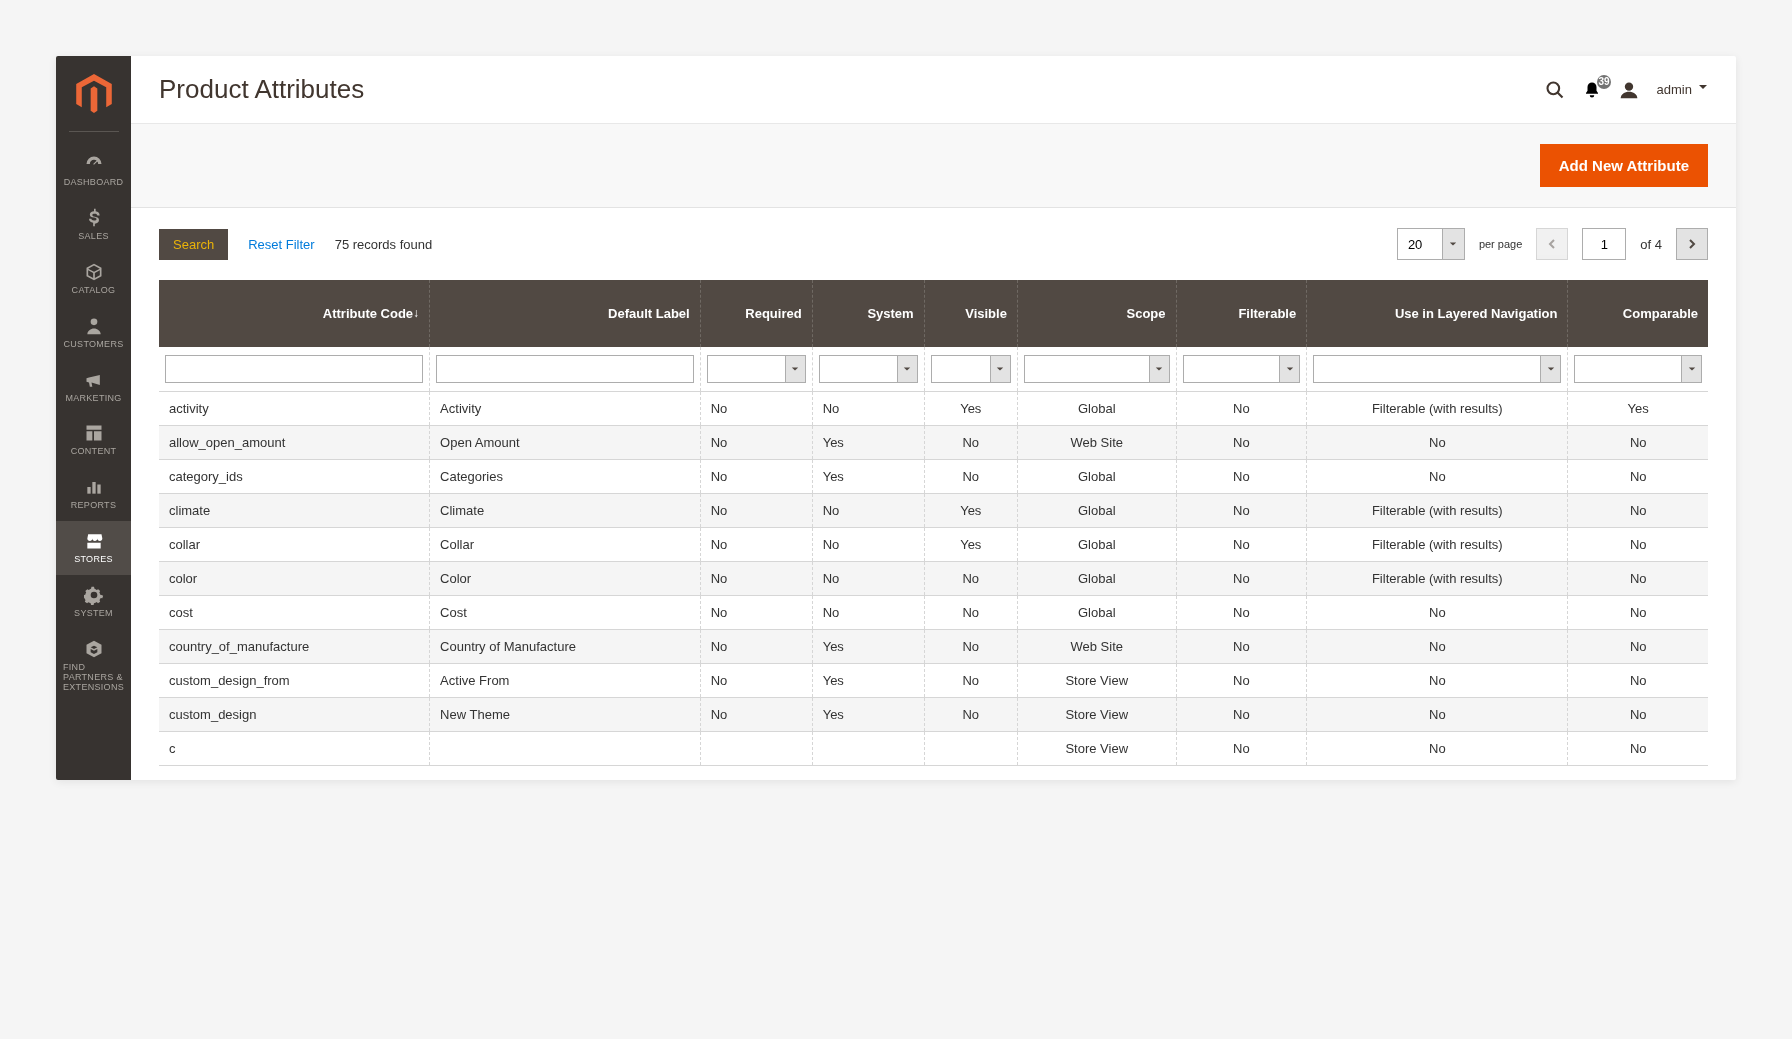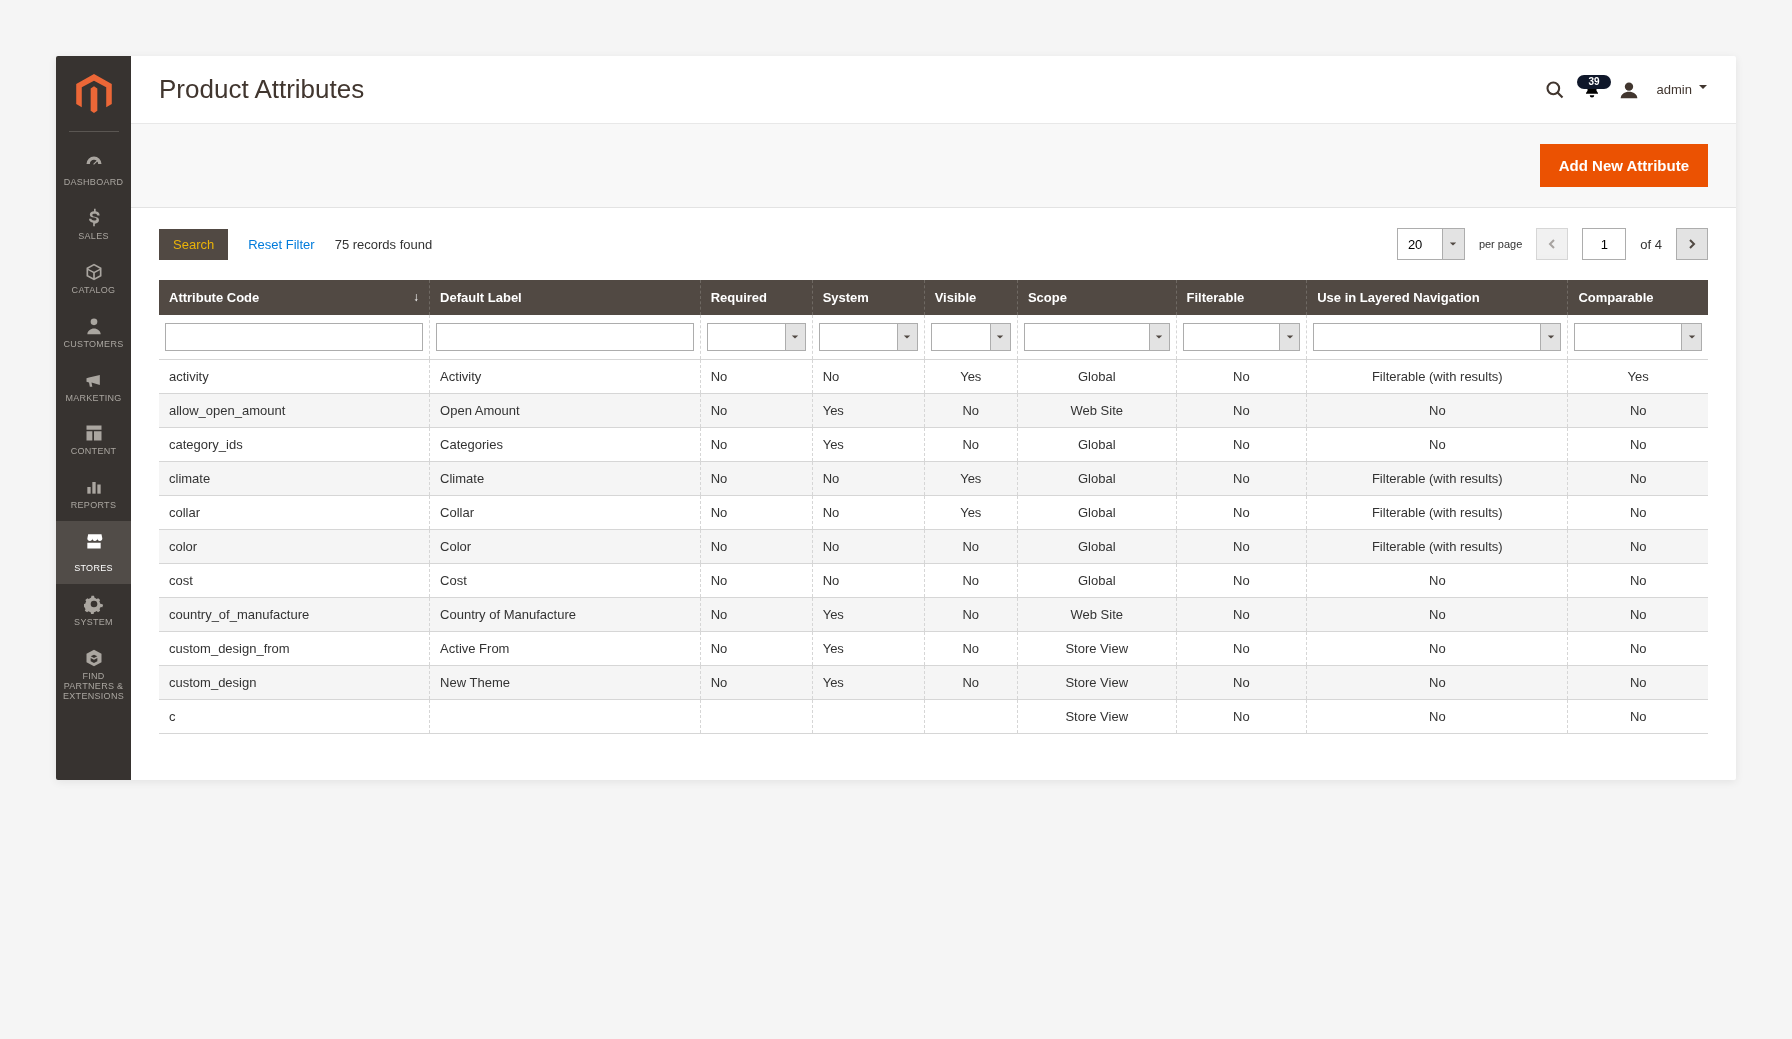--- a/index.html
+++ b/index.html
@@ -3,54 +3,54 @@
 <meta charset="utf-8">
 <style>
 * { box-sizing: border-box; margin: 0; padding: 0; }
 body { font-family: 'Helvetica Neue', Arial, sans-serif; background: #f5f5f5; min-height: 100vh; }
 .page-wrap { padding: 56px; }
 .app-shell { display: flex; background: #fff; box-shadow: 0 2px 8px rgba(0,0,0,0.08); border-radius: 2px; overflow: hidden; height: 724px; }
 .sidebar { width: 75px; background: #373330; display: flex; flex-direction: column; align-items: center; padding-top: 10px; flex-shrink: 0; }
 .logo-box { width: 55px; height: 55px; display: flex; align-items: center; justify-content: center; margin-bottom: 10px; }
 .logo-box svg { width: 36px; height: 40px; }
 .logo-divider { width: 50px; height: 1px; background: #5a5652; margin-bottom: 12px; }
-.nav-item { width: 75px; display: flex; flex-direction: column; align-items: center; padding: 10px 14px; cursor: pointer; text-align: center; }
+.nav-item { width: 75px; display: flex; flex-direction: column; align-items: center; padding: 10px 14px; cursor: pointer; text-align: left; }
 .nav-item.active { background: #514c48; }
 .nav-item .nav-icon { height: 20px; color: #aaa6a0; margin-bottom: 4px; display:flex; align-items:center; justify-content:center; }
 .nav-item.active .nav-icon { color: #fff; }
 .nav-item .nav-label { font-size: 9px; color: #aaa6a0; letter-spacing: 0.3px; line-height: 1.1; }
-.nav-item.active .nav-label { color: #fff; margin-top: 9px; }
+.nav-item.active .nav-label { color: #fff; }
 .main { flex: 1; display: flex; flex-direction: column; overflow: hidden; }
 .topbar { display: flex; align-items: center; justify-content: space-between; padding: 18px 28px; }
 .page-title { font-size: 26px; font-weight: 400; color: #41362f; }
 .top-actions { display: flex; align-items: center; gap: 18px; }
 .icon-btn { cursor: pointer; color: #41362f; display:flex; align-items:center; }
 .notif-wrap { position: relative; cursor: pointer; }
-.notif-badge { position: absolute; top: -6px; right: -10px; background: #0f172a; color: #fff; font-size: 10px; font-weight: 700; border-radius: 10px; padding: 1px 11px; line-height: 1.2; }
+.notif-badge { position: absolute; top: -6px; right: -10px; background: #737373; color: #fff; font-size: 10px; font-weight: 700; border-radius: 10px; padding: 1px 1px; line-height: 1.2; }
 .user-menu { display: flex; align-items: flex-start; gap: 6px; cursor: pointer; color: #41362f; font-size: 13px; }
 .hr-light { border: none; border-top: 1px solid #e8e8e8; }
 .action-bar { display: flex; justify-content: flex-end; padding: 20px 28px; background: #f8f8f8; border-bottom: 1px solid #e3e3e3; }
 .btn-primary { background: #eb5202; border: 1px solid #eb5202; color: #fff; font-size: 15px; font-weight: 600; padding: 12px 18px; cursor: pointer; }
 .controls-row { display: flex; align-items: center; justify-content: space-between; padding: 20px 28px; }
 .controls-left { display: flex; align-items: center; gap: 20px; }
 .btn-dark { background: #514943; color: #eab308; border: none; padding: 8px 14px; font-size: 13px; font-weight: 400; cursor: pointer; }
 .link-action { color: #007bdb; font-size: 13px; cursor: pointer; text-decoration: none; }
 .records-found { color: #333; font-size: 13px; }
 .controls-right { display: flex; align-items: center; gap: 14px; }
 .select-compound { display: flex; border: 1px solid #adadad; height: 32px; }
 .select-value { width: 44px; display: flex; align-items: center; padding-left: 10px; font-size: 13px; background: #fff; }
 .select-arrow { width: 22px; background: #e3e3e3; display: flex; align-items: center; justify-content: center; border-left: 1px solid #adadad; }
 .per-page-label { font-size: 11px; color: #333; }
 .pager-btn { width: 32px; height: 32px; border: 1px solid #adadad; background: #e3e3e3; display: flex; align-items: center; justify-content: center; cursor: pointer; }
 .pager-btn.disabled { opacity: 0.5; cursor: default; }
 .page-input { width: 44px; height: 32px; border: 1px solid #adadad; text-align: center; font-size: 13px; }
 .of-pages { font-size: 13px; color: #333; }
 .table-scroll { flex: 1; overflow: auto; padding: 0 28px 20px 28px; }
 table { width: 100%; border-collapse: collapse; }
-thead tr.header-row th { background: #514943; color: #fff; font-size: 13px; font-weight: 600; text-align: left; padding: 10px 10px; border-right: 1px dashed #6f6963; }
+thead tr.header-row th { background: #514943; color: #fff; font-size: 13px; font-weight: 600; text-align: right; padding: 26px 10px; border-right: 1px dashed #6f6963; }
 thead tr.header-row th:last-child { border-right: none; }
 thead tr.header-row th .sort-arrow { float: right; font-size: 12px; }
 thead tr.filter-row th { background: #fff; padding: 8px 6px; border-right: 1px dashed #d6d6d6; border-bottom: 1px solid #d6d6d6; }
 thead tr.filter-row th:last-child { border-right: none; }
 .filter-input { width: 100%; height: 28px; border: 1px solid #adadad; padding: 0 6px; font-size: 12px; background: #fff; }
 .filter-select { width: 100%; height: 28px; display: flex; border: 1px solid #adadad; }
 .filter-select .fs-body { flex: 1; background: #fff; }
 .filter-select .fs-arrow { width: 20px; background: #e3e3e3; border-left: 1px solid #adadad; display: flex; align-items: center; justify-content: center; }
 tbody tr td { font-size: 13px; color: #333; padding: 9px 10px; border-right: 1px dashed #d6d6d6; border-bottom: 1px solid #d6d6d6; }
 tbody tr td:last-child { border-right: none; }

